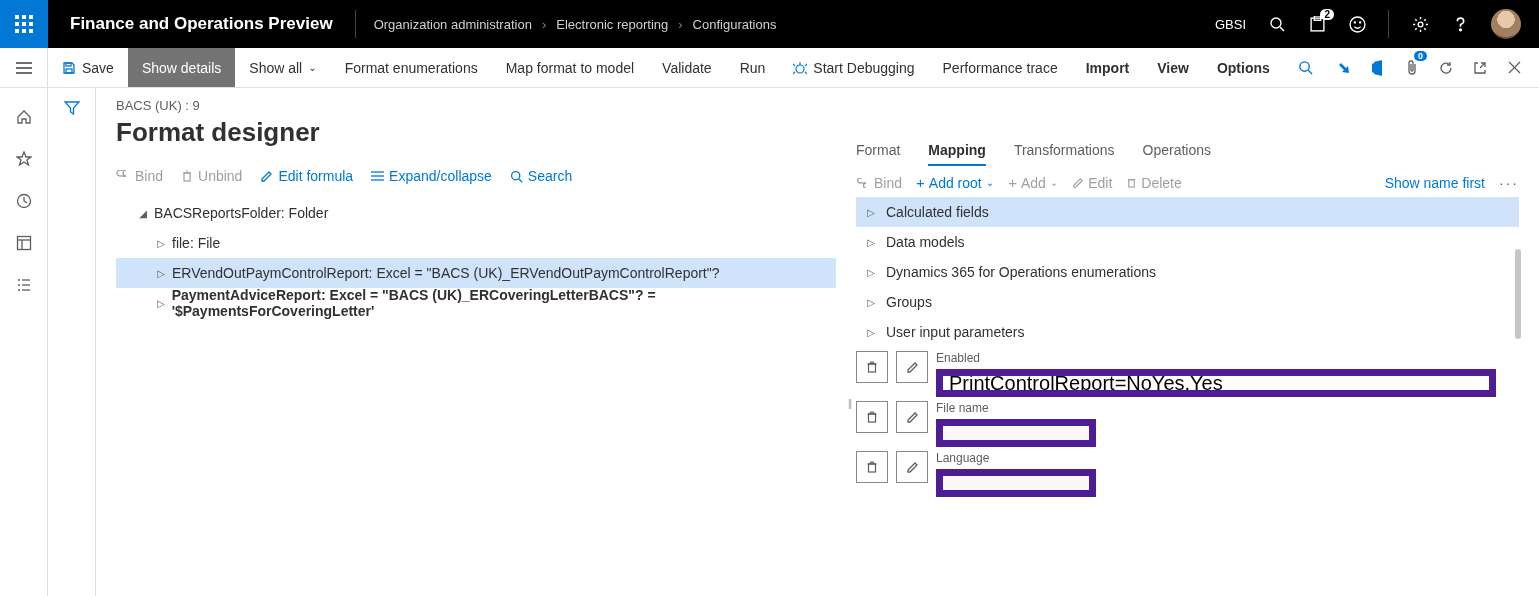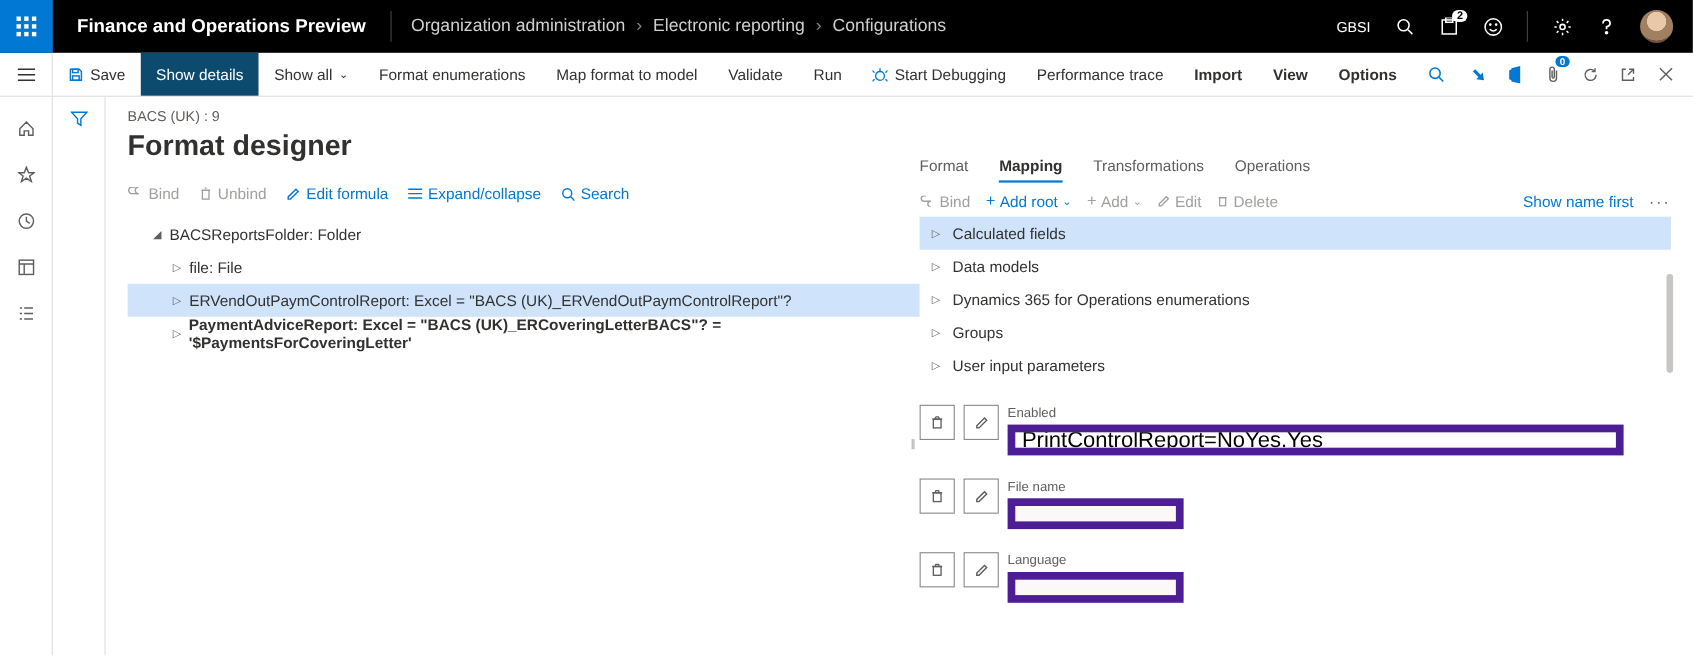--- a/index.html
+++ b/index.html
@@ -4,44 +4,44 @@
 <style>
   * { box-sizing: border-box; margin: 0; padding: 0; }
   body { font-family: "Segoe UI", Arial, sans-serif; font-size: 13px; color: #323130; background: #fff; width: 1539px; height: 596px; overflow: hidden; }
 
   
   .topbar { display: flex; align-items: center; height: 48px; background: #000; color: #fff; }
   .app-launcher { width: 48px; height: 48px; background: #0078d4; display: flex; align-items: center; justify-content: center; }
   .waffle { display: grid; grid-template-columns: repeat(3, 4px); grid-auto-rows: 4px; gap: 3px; }
   .waffle span { background: #fff; width: 4px; height: 4px; }
   .app-title { font-weight: 600; font-size: 17px; padding: 0 22px; }
-  .breadcrumb-top { display: flex; align-items: center; gap: 10px; font-size: 16px; color: #d0d0d0; margin-left: 18px; }
+  .breadcrumb-top { display: flex; align-items: center; gap: 10px; font-size: 13px; color: #d0d0d0; margin-left: 18px; }
   .breadcrumb-top .sep { color: #888; }
   .topbar-right { margin-left: auto; display: flex; align-items: center; gap: 22px; padding-right: 18px; }
   .topbar-right .icon { width: 18px; height: 18px; color: #fff; position: relative; display:flex; align-items:center; justify-content:center;}
   .badge { position: absolute; top: -6px; right: -8px; background: #fff; color: #000; font-size: 10px; border-radius: 8px; padding: 0 4px; font-weight: 600; }
   .avatar { width: 30px; height: 30px; border-radius: 50%; background: radial-gradient(circle at 50% 35%, #e8c8a8 0 35%, #a08060 36% 70%, #705040 71% 100%); }
 
   
   .cmdbar-row { display: flex; height: 40px; border-bottom: 1px solid #e1dfdd; align-items: stretch; }
   .left-rail { width: 48px; border-right: 1px solid #e1dfdd; display:flex; align-items:center; justify-content:center; }
   .cmdbar { display: flex; align-items: center; flex: 1; }
   .cmdbtn { display: flex; align-items: center; gap: 6px; padding: 0 14px; height: 100%; font-size: 14px; color: #323130; cursor: pointer; }
-  .cmdbtn.primary { background: #0c4a6e; color: #fff; }
+  .cmdbtn.primary { background: #737373; color: #fff; }
   .cmdbtn.bold { font-weight: 600; }
   .cmdbar-right { margin-left: auto; display: flex; align-items: center; gap: 16px; padding-right: 16px; }
   .cmdbar-right .ricon { width: 18px; height: 18px; display:flex; align-items:center; justify-content:center; position:relative; color:#0078d4;}
   .ribadge { position:absolute; top:-8px; right:-6px; background:#0078d4; color:#fff; font-size:9px; border-radius:8px; padding:0 4px; font-weight:600;}
 
   
   .main { display: flex; height: calc(596px - 48px - 40px); }
   .side-rail { width: 48px; border-right: 1px solid #e1dfdd; display: flex; flex-direction: column; align-items: center; gap: 24px; padding-top: 20px; color:#605e5c;}
   .side-rail .sicon { width:18px; height:18px; display:flex; align-items:center; justify-content:center; }
   .filter-col { width: 48px; border-right: 1px solid #e1dfdd; display:flex; justify-content:center; padding-top:12px; color:#0078d4;}
-  .content { flex: 1; padding: 10px 20px; display:flex; gap:0; position:relative;}
+  .content { flex: 1; padding: 10px 20px; display:flex; gap:20px; position:relative;}
   .left-pane { width: 720px; }
   .right-pane { flex: 1; position:relative;}
 
   .crumb2 { font-size: 13px; color: #605e5c; margin-bottom: 4px;}
   .page-title { font-size: 26px; font-weight: 600; margin-bottom: 16px; }
 
   .toolbar2 { display: flex; align-items: center; gap: 18px; font-size: 14px; margin-bottom: 10px; padding: 4px 0;}
   .tbtn { display:flex; align-items:center; gap:5px; cursor:pointer;}
   .tbtn.disabled { color:#a19f9d;}
   .tbtn.link { color:#0078d4;}
@@ -62,21 +62,21 @@
   .right-toolbar .disabled { color:#a19f9d;}
   .right-toolbar .link { color:#0078d4;}
   .right-toolbar .spacer { flex:1;}
   .dots { letter-spacing:2px; color:#605e5c;}
 
   .ds-list { border-top:none;}
   .ds-row { display:flex; align-items:center; height:30px; font-size:14px; padding-left:10px;}
   .ds-row.selected { background:#cfe4fa;}
   .ds-row .tri { margin-right:10px;}
 
-  .prop-block { display:flex; align-items:flex-start; gap:8px; margin-top:21px;}
+  .prop-block { display:flex; align-items:flex-start; gap:8px; margin-top:4px;}
   .sqbtn { width:32px; height:32px; border:1px solid #8a8886; display:flex; align-items:center; justify-content:center; color:#605e5c; background:#fff; cursor:pointer;}
   .prop-body { flex:1;}
   .prop-label { font-size:12px; color:#605e5c; margin-bottom:4px;}
   .prop-input { width: 560px; max-width: 100%; height:28px; border:7px solid #4c1d95; background:#fff; padding:4px 6px; font-size:20px;}
   .prop-input.empty { background:#faf9f8; width:160px;}
 
   .vscroll { position:absolute; right:-2px; top:52px; width:6px; height:90px; background:#c8c6c4; border-radius:3px;}
   .splitter-handle { position:absolute; left:-8px; top:300px; color:#a19f9d; font-size:10px; letter-spacing:-1px;}
 
   svg { display:block;}

